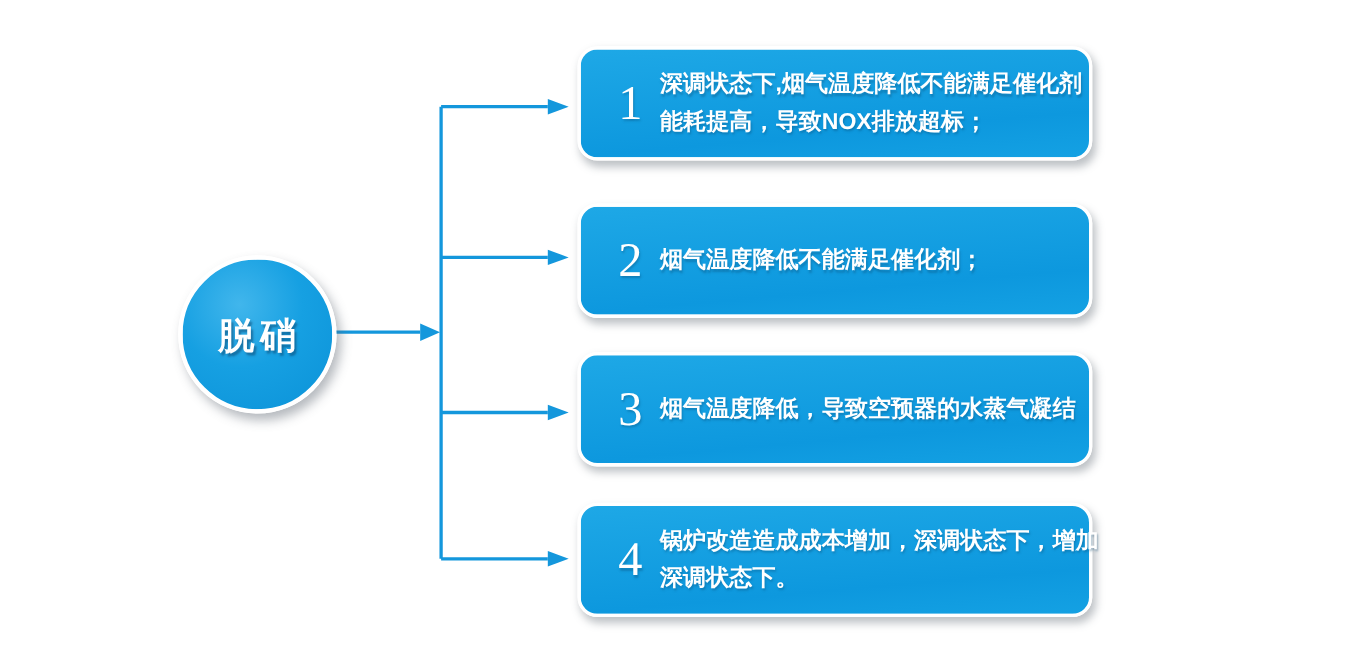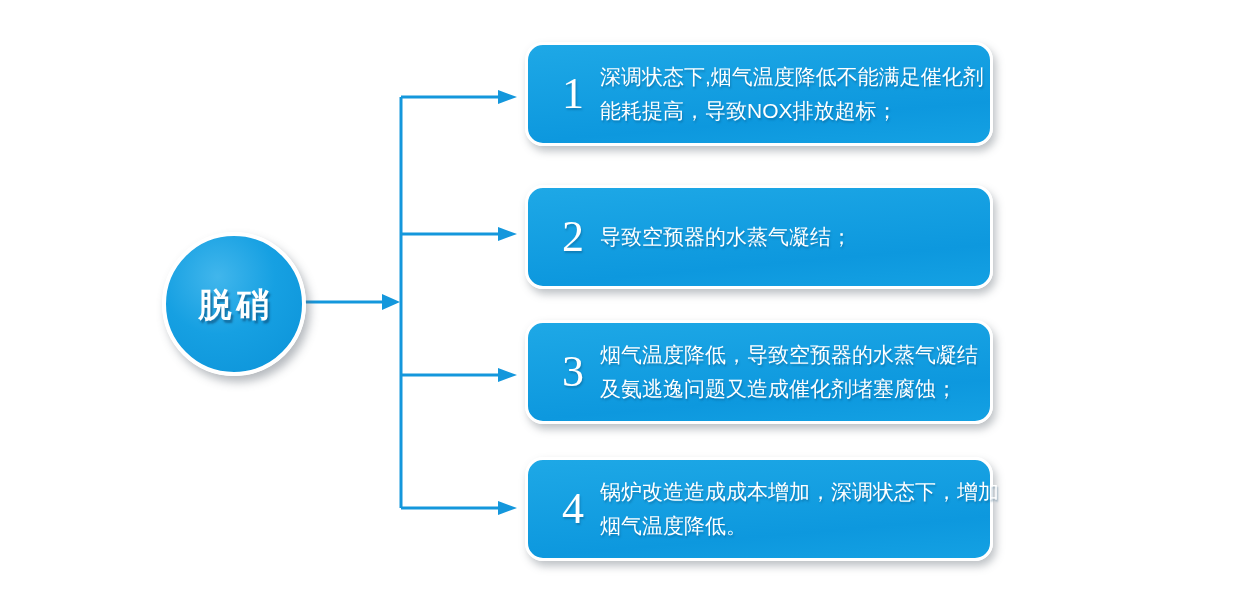--- a/index.html
+++ b/index.html
@@ -87,21 +87,21 @@
     text-shadow: 1px 2px 2px rgba(10,70,110,0.35);
     flex: 0 0 auto;
   }
   .text {
     display: flex;
     flex-direction: column;
   }
   .line {
     color: var(--text, #ffffff);
     font-size: 21px;
-    font-weight: normal;
+    font-weight: bold;
     line-height: 34px;
     white-space: nowrap;
     text-shadow: 1px 2px 2px rgba(10,70,110,0.35);
   }
 </style>
 </head>
 <body>
 
 <div class="canvas">
 
@@ -135,33 +135,32 @@
     <div class="num">1</div>
     <div class="text">
       <div class="line">深调状态下,烟气温度降低不能满足催化剂</div>
       <div class="line">能耗提高，导致NOX排放超标；</div>
     </div>
   </div>
 
   <div class="box box-2">
     <div class="num">2</div>
     <div class="text">
-      <div class="line">导致空预器的水蒸气凝结；</div>
+      <div class="line">烟气温度降低不能满足催化剂；</div>
     </div>
   </div>
 
   <div class="box box-3">
     <div class="num">3</div>
     <div class="text">
       <div class="line">烟气温度降低，导致空预器的水蒸气凝结</div>
-      <div class="line">及氨逃逸问题又造成催化剂堵塞腐蚀；</div>
     </div>
   </div>
 
   <div class="box box-4">
     <div class="num">4</div>
     <div class="text">
       <div class="line">锅炉改造造成成本增加，深调状态下，增加</div>
-      <div class="line">烟气温度降低。</div>
+      <div class="line">深调状态下。</div>
     </div>
   </div>
 
 </div>
 
 </body></html>

